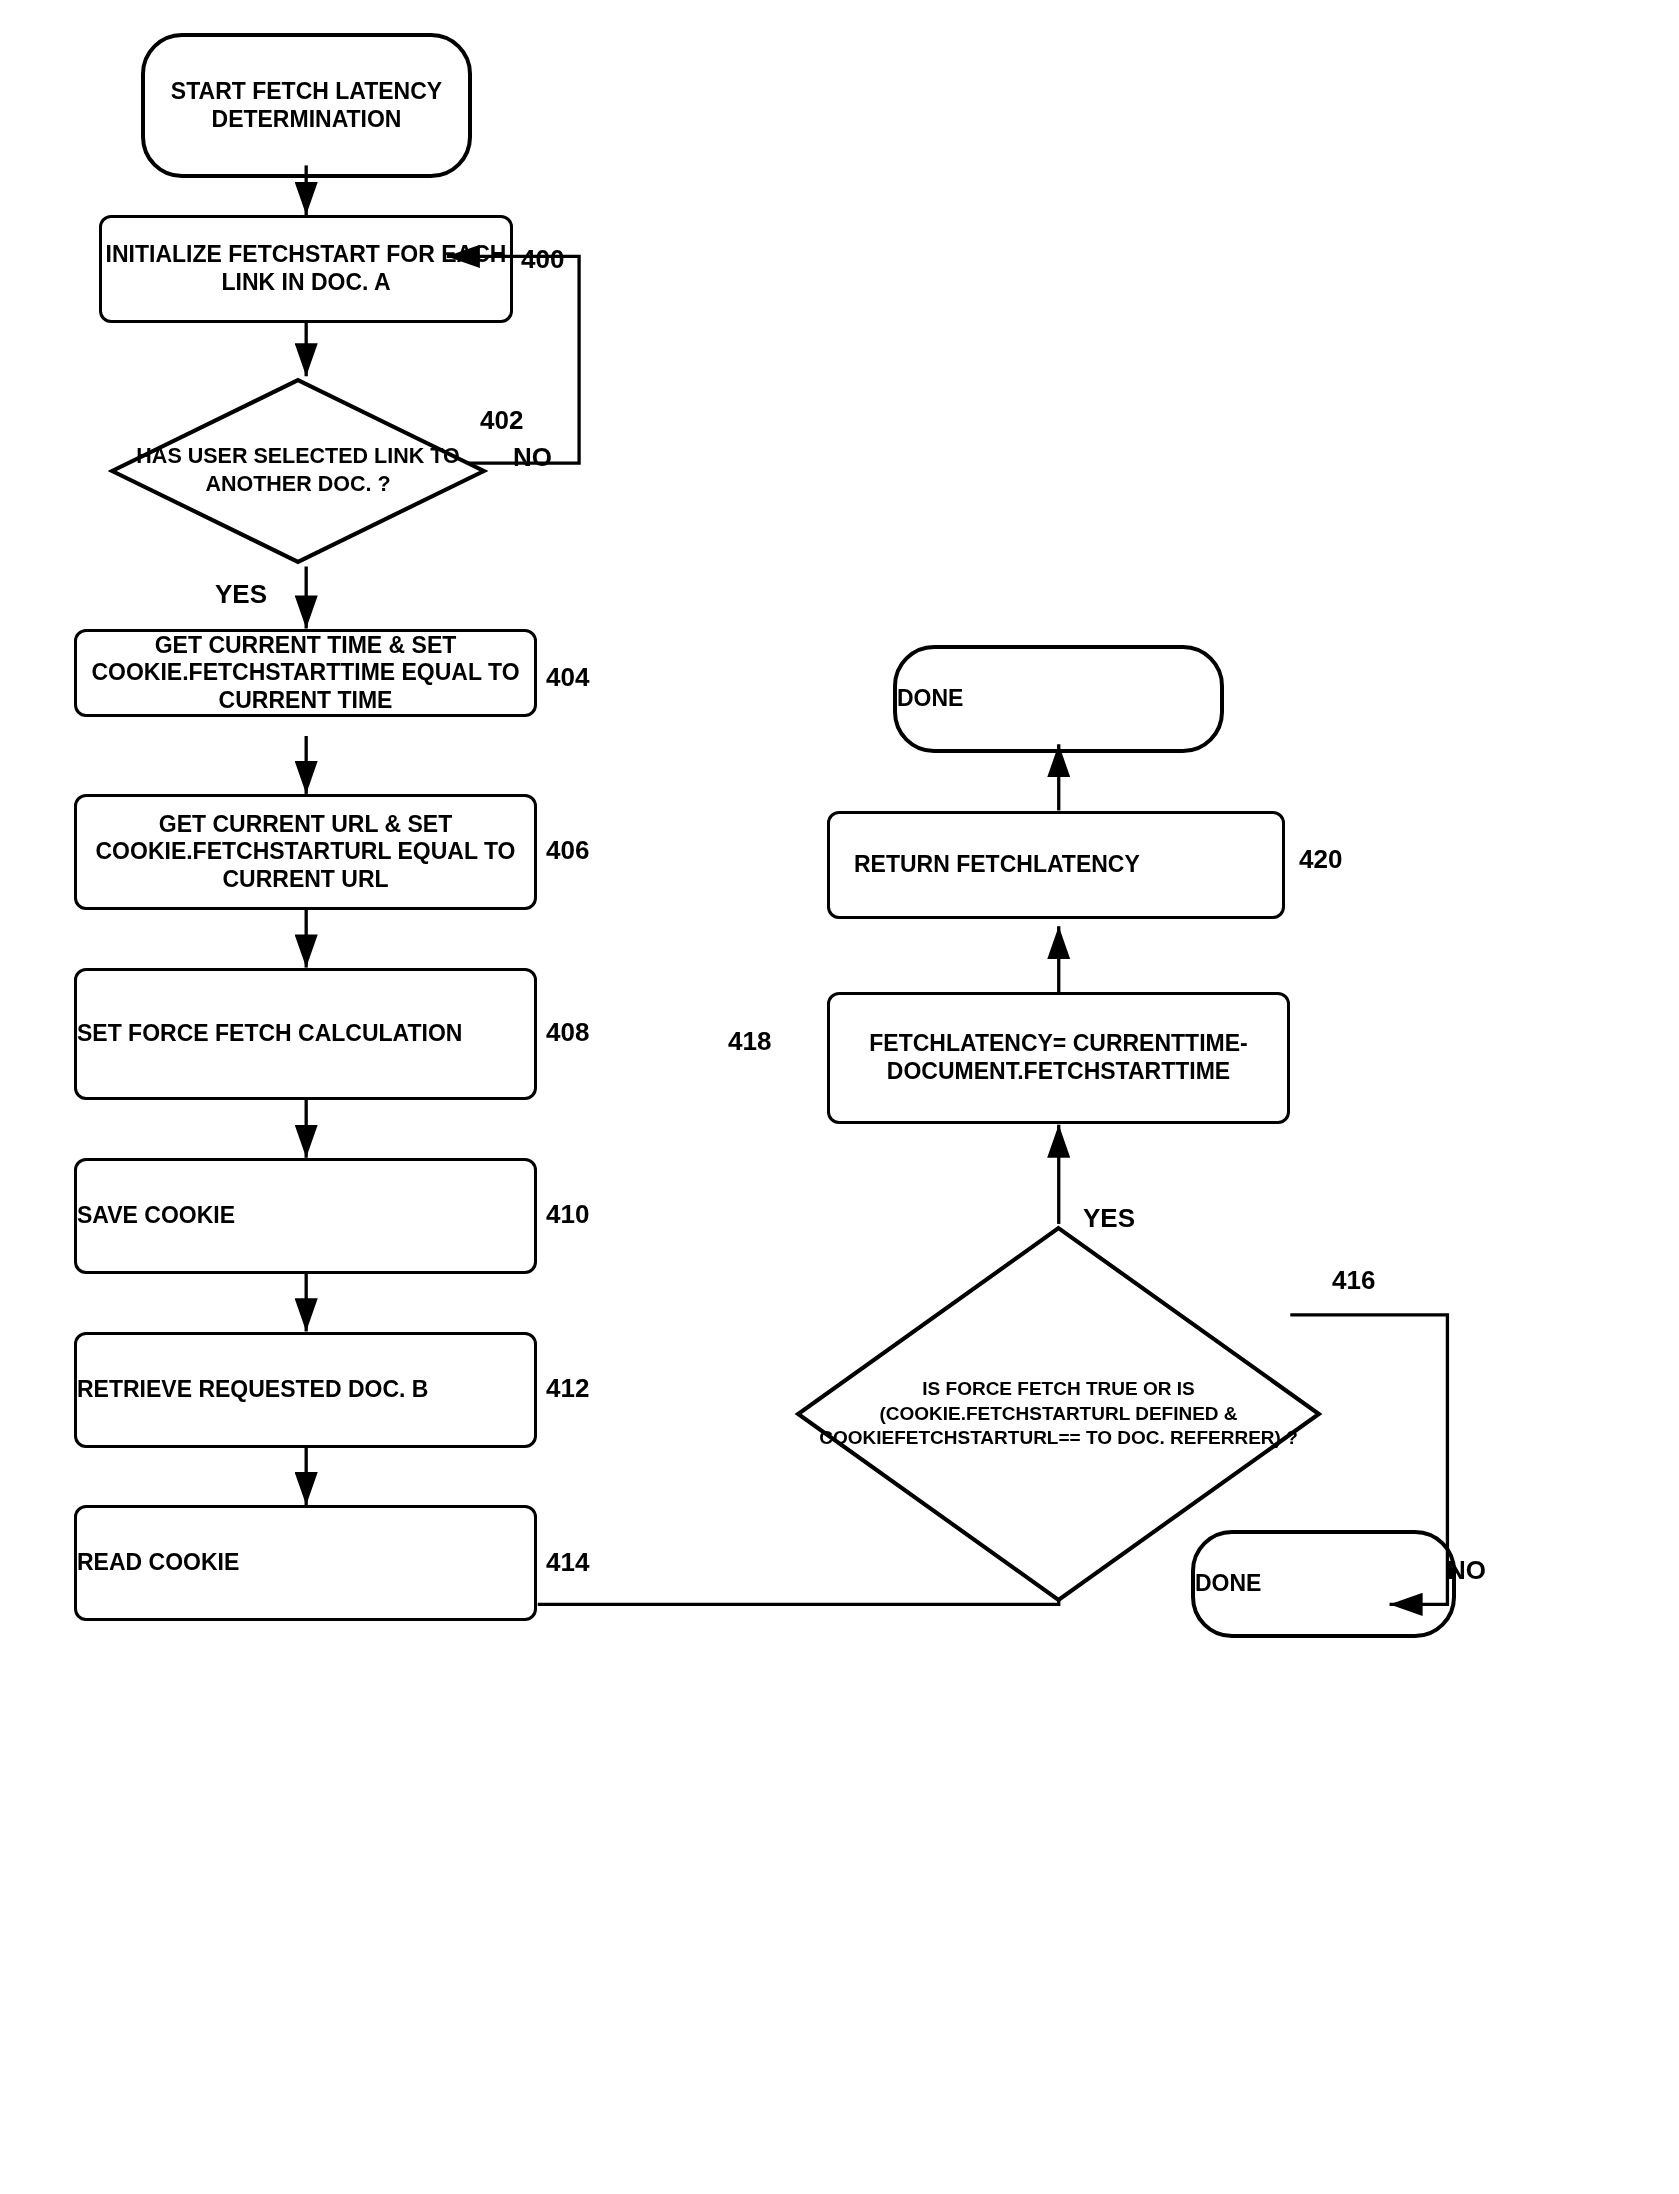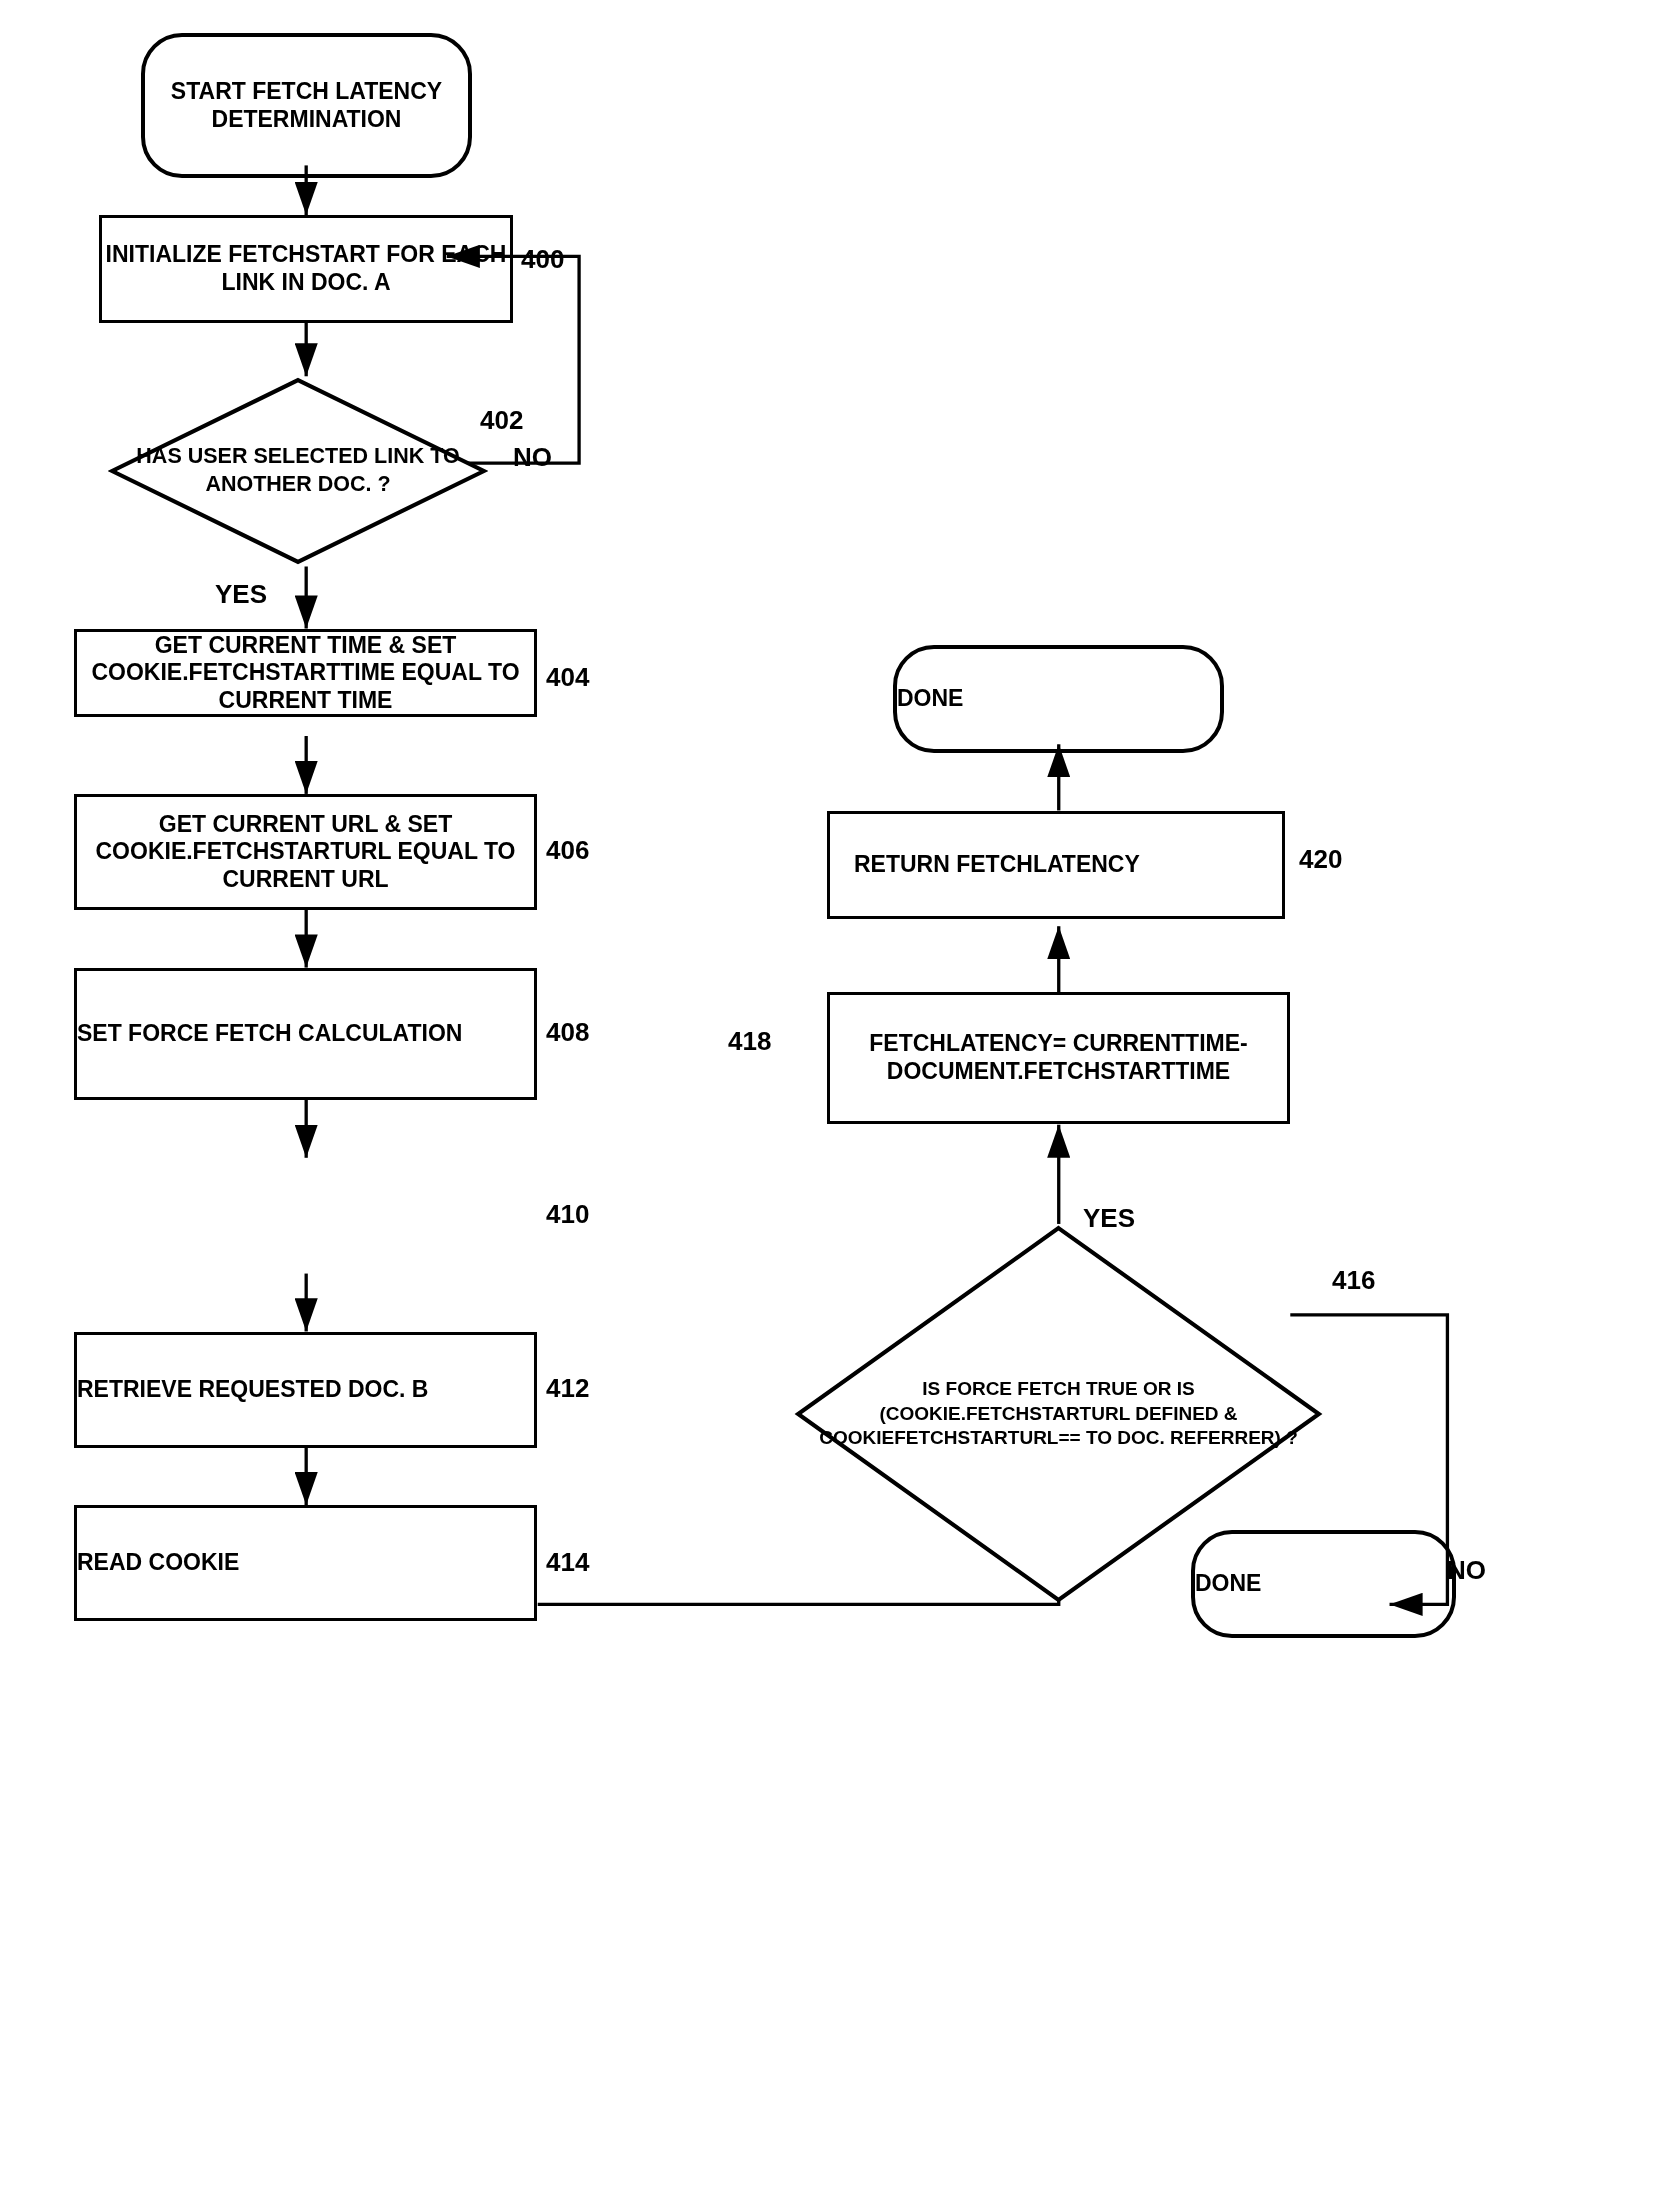--- a/index.html
+++ b/index.html
@@ -28,21 +28,21 @@
       font-weight: bold;
       font-family: Arial, sans-serif;
       line-height: 1.2;
     }
     .rounded-rect {
       border: 3.3px solid #000;
       border-radius: 41px;
     }
     .rect {
       border: 3.3px solid #000;
-      border-radius: 0;
+      border-radius: 12px;
     }
     .diamond-container {
       position: absolute;
       display: flex;
       align-items: center;
       justify-content: center;
     }
     .diamond {
       width: 100%;
       height: 100%;
@@ -154,20 +154,23 @@
   <div class="shape rect" style="left:74px; top:794px; width:463px; height:116px;">
     <span>GET CURRENT URL &amp; SET COOKIE.FETCHSTARTURL EQUAL TO CURRENT URL</span>
   </div>
   <span class="label" style="left:546px; top:835px;">406</span>
 
   <div class="shape rect" style="left:74px; top:968px; width:463px; height:132px;">
     <span>SET FORCE FETCH CALCULATION</span>
   </div>
   <span class="label" style="left:546px; top:1017px;">408</span>
 
+  <div class="shape rect" style="left:74px; top:1158px; width:463px; height:116px;">
+    <span>SAVE COOKIE</span>
+  </div>
   <span class="label" style="left:546px; top:1199px;">410</span>
 
   <div class="shape rect" style="left:74px; top:1332px; width:463px; height:116px;">
     <span>RETRIEVE REQUESTED DOC. B</span>
   </div>
   <span class="label" style="left:546px; top:1373px;">412</span>
 
   <div class="shape rect" style="left:74px; top:1505px; width:463px; height:116px;">
     <span>READ COOKIE</span>
   </div>

